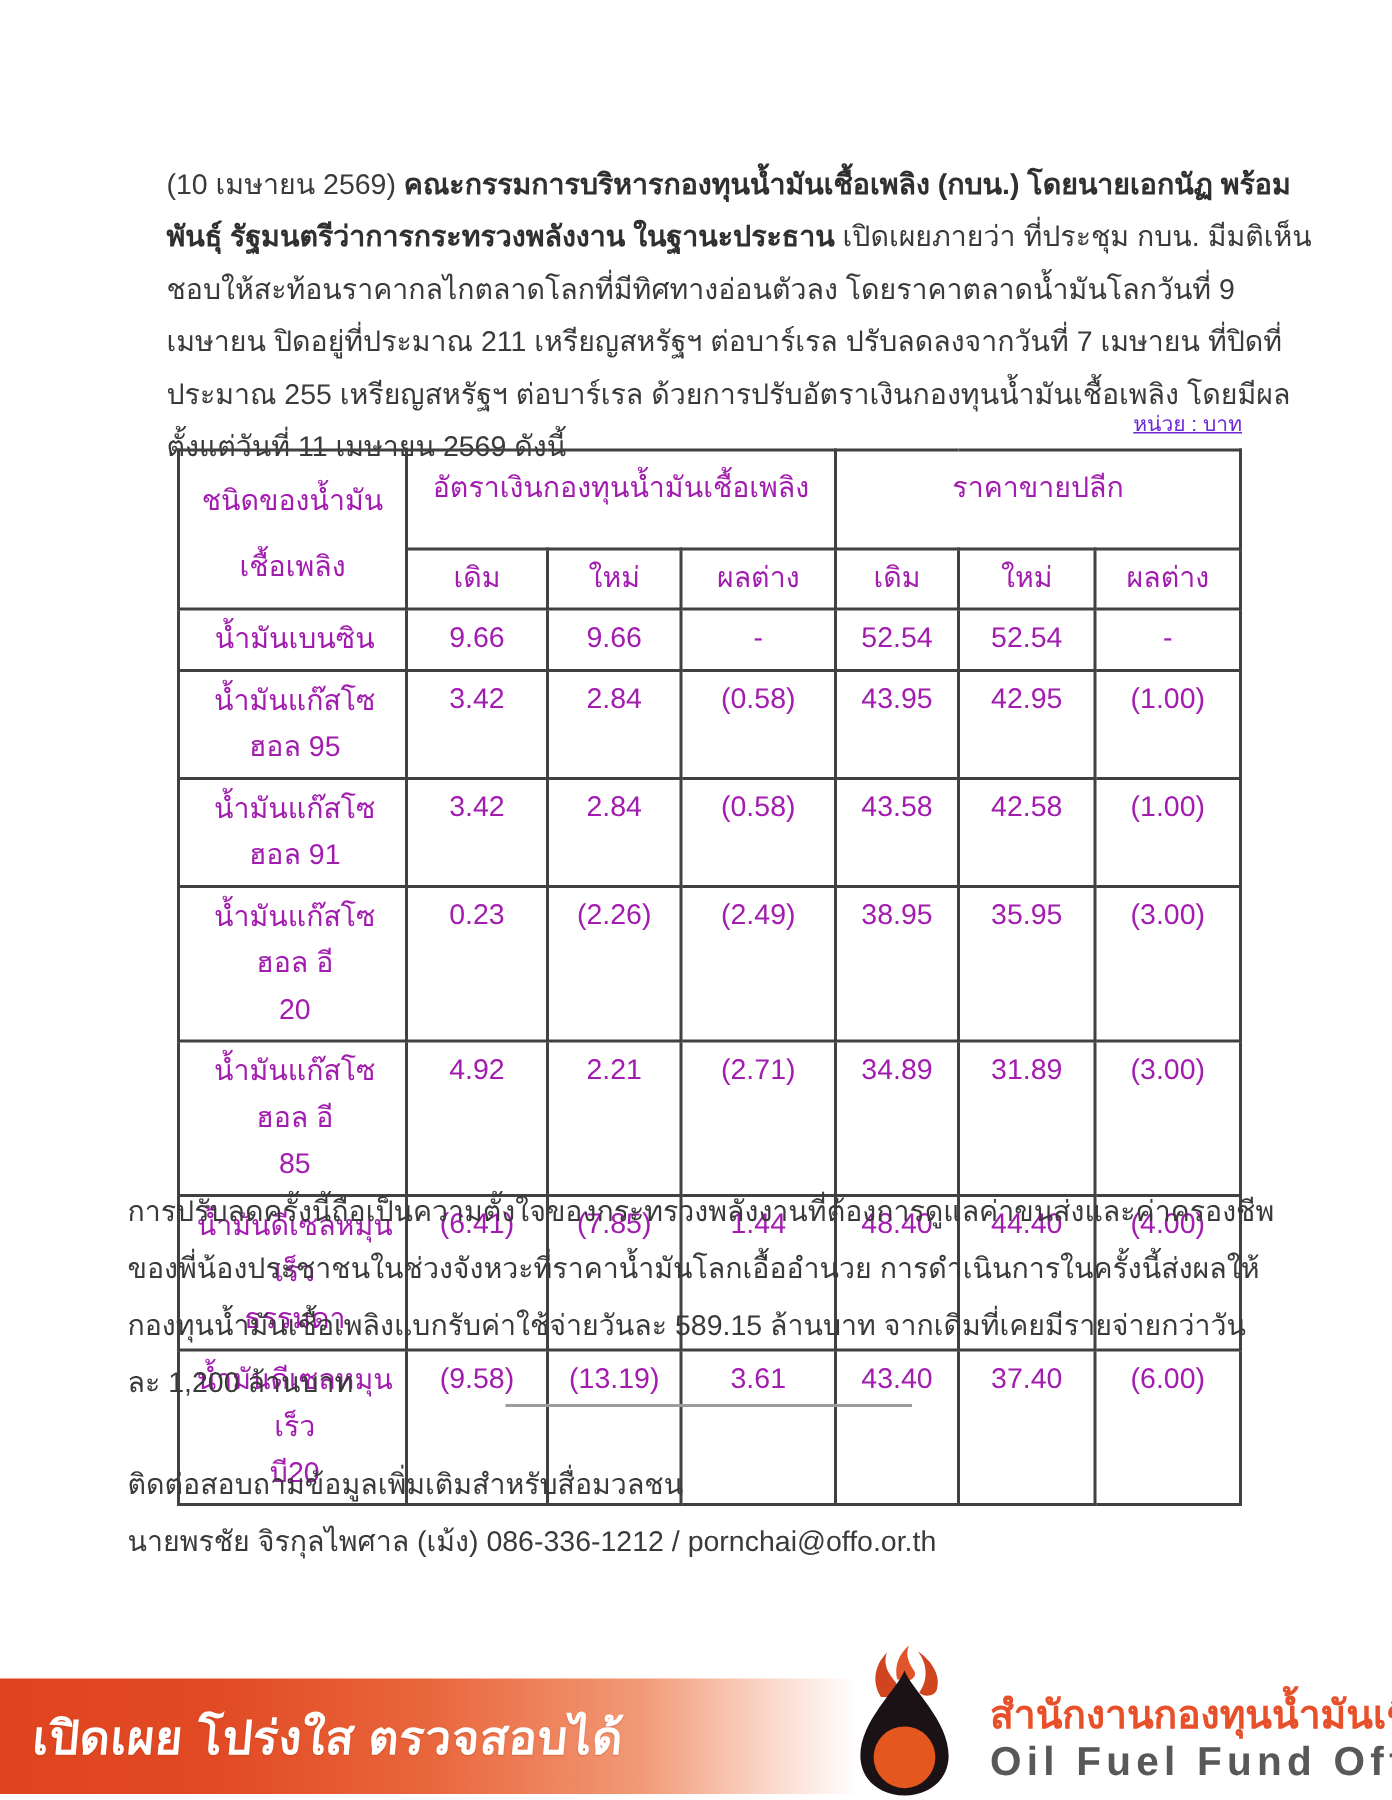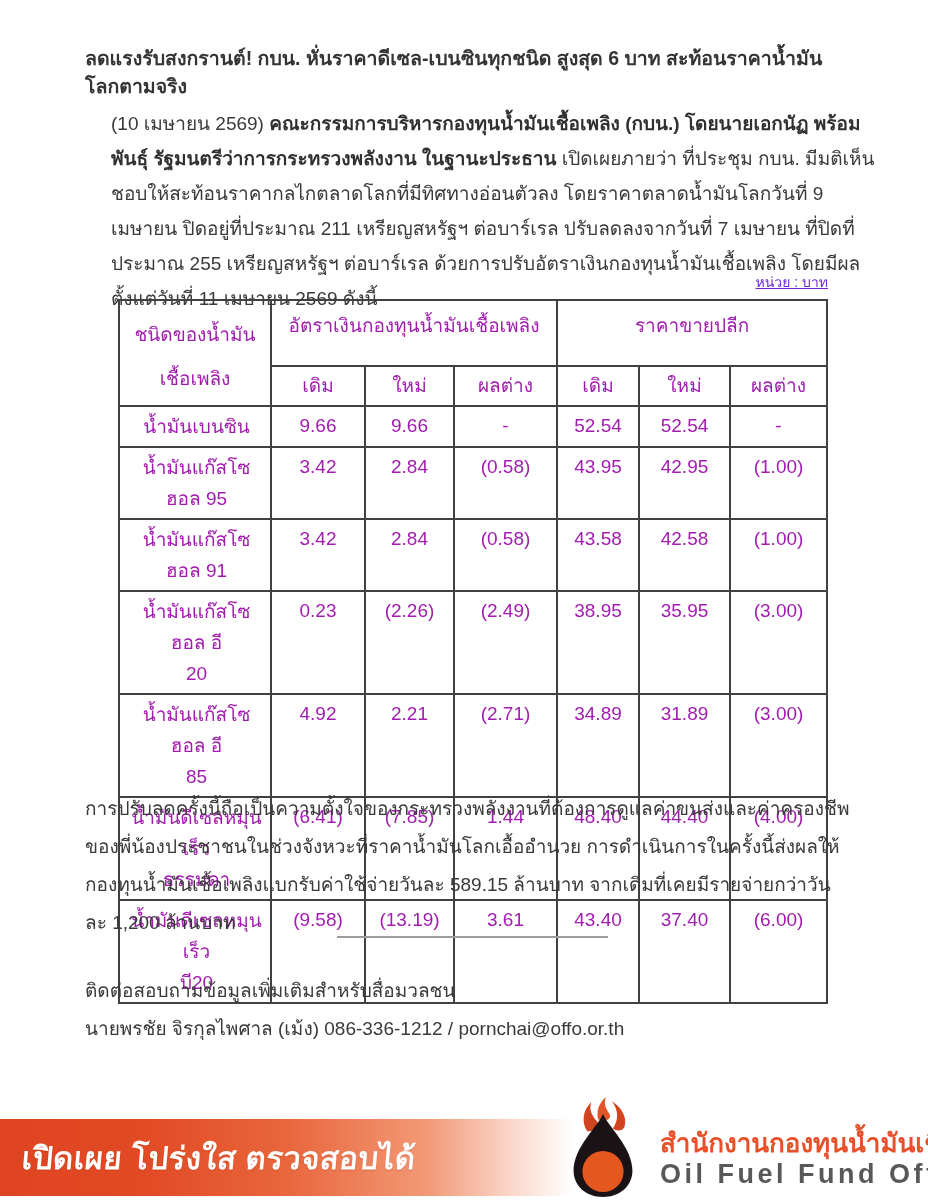--- a/index.html
+++ b/index.html
@@ -123,21 +123,20 @@
     letter-spacing: 3.5px;
     line-height: 30px;
     white-space: nowrap;
   }
 </style>
 </head>
 <body>
 
 <div class="page">
 
-  <h1 class="doc-title">ลดแรงรับสงกรานต์! กบน. หั่นราคาดีเซล-เบนซินทุกชนิด สูงสุด 6 บาท สะท้อนราคาน้ำมันโลกตามจริง</h1>
 
   <p class="para para1"><span>(10 เมษายน 2569) </span><b>คณะกรรมการบริหารกองทุนน้ำมันเชื้อเพลิง (กบน.) โดยนายเอกนัฏ พร้อมพันธุ์ รัฐมนตรีว่าการกระทรวงพลังงาน ในฐานะประธาน </b><span>เปิดเผยภายว่า ที่ประชุม กบน. มีมติเห็นชอบให้สะท้อนราคากลไกตลาดโลกที่มีทิศทางอ่อนตัวลง โดยราคาตลาดน้ำมันโลกวันที่ 9 เมษายน ปิดอยู่ที่ประมาณ 211 เหรียญสหรัฐฯ ต่อบาร์เรล ปรับลดลงจากวันที่ 7 เมษายน ที่ปิดที่ประมาณ 255 เหรียญสหรัฐฯ ต่อบาร์เรล ด้วยการปรับอัตราเงินกองทุนน้ำมันเชื้อเพลิง โดยมีผลตั้งแต่วันที่ 11 เมษายน 2569 ดังนี้</span></p>
 
   <div class="unit-note">หน่วย : บาท</div>
 
   <table class="fuel-table">
     <colgroup>
       <col style="width:152px">
         <col style="width:94px">
         <col style="width:89px">

